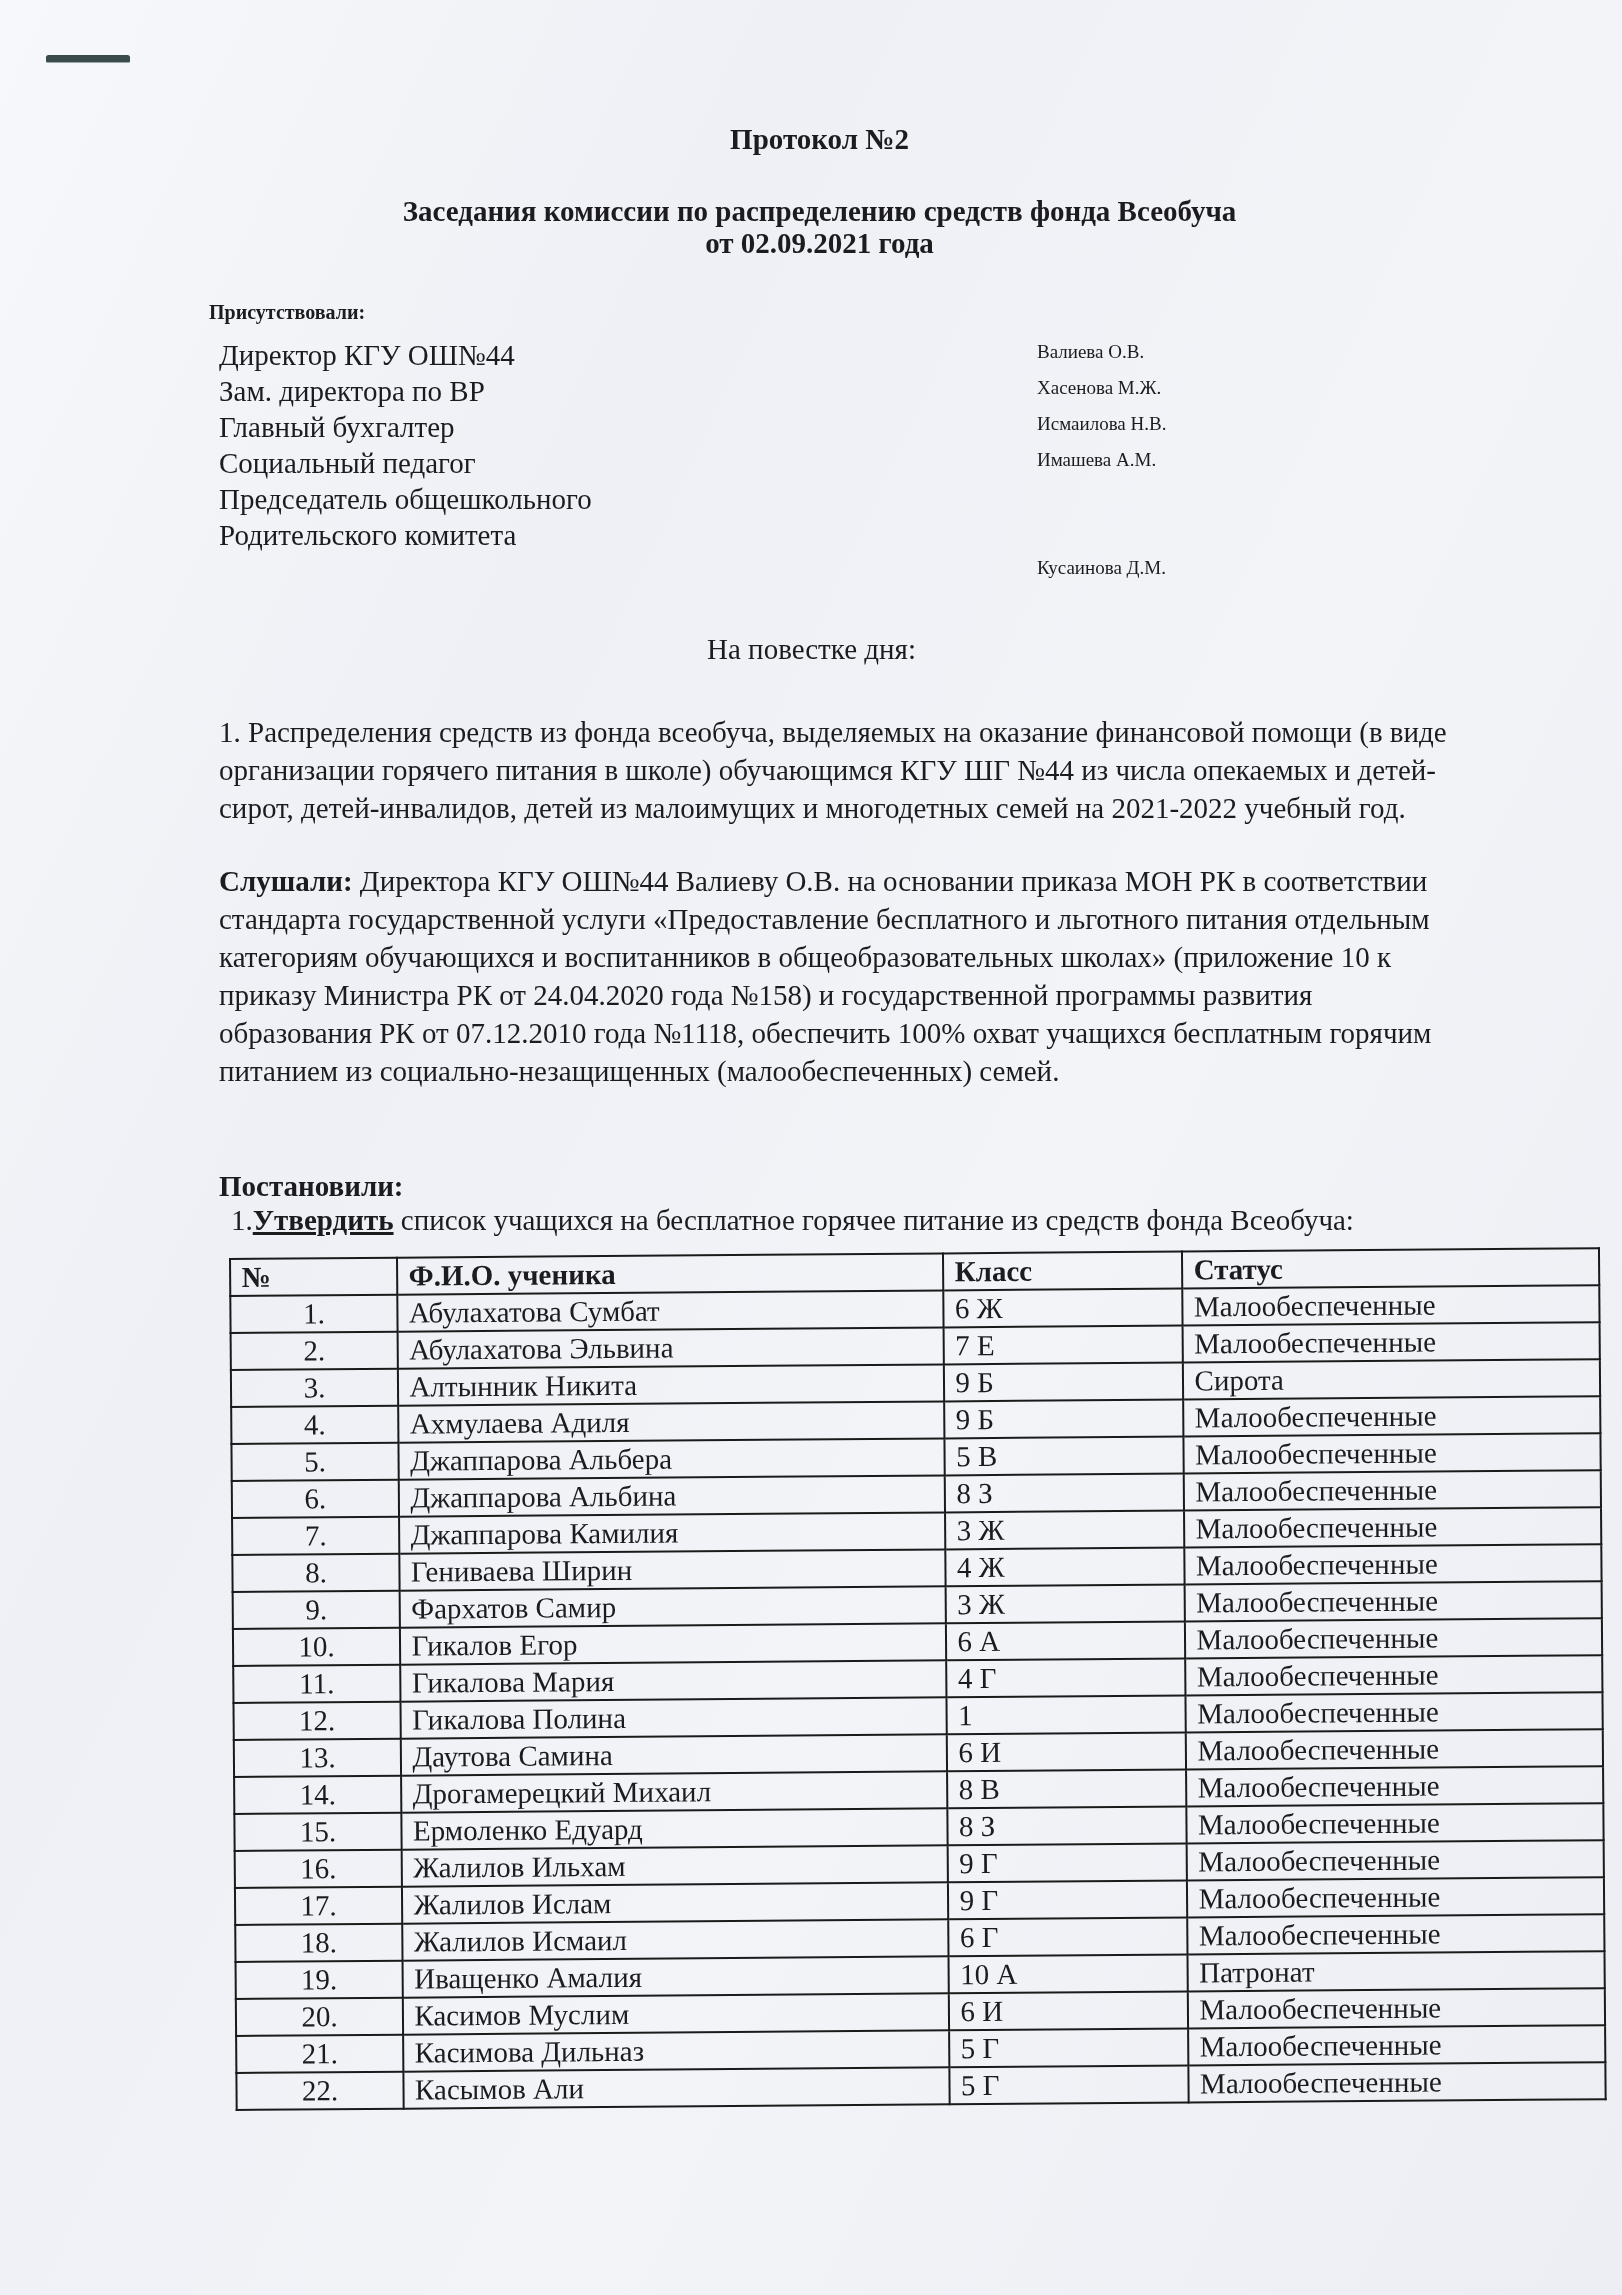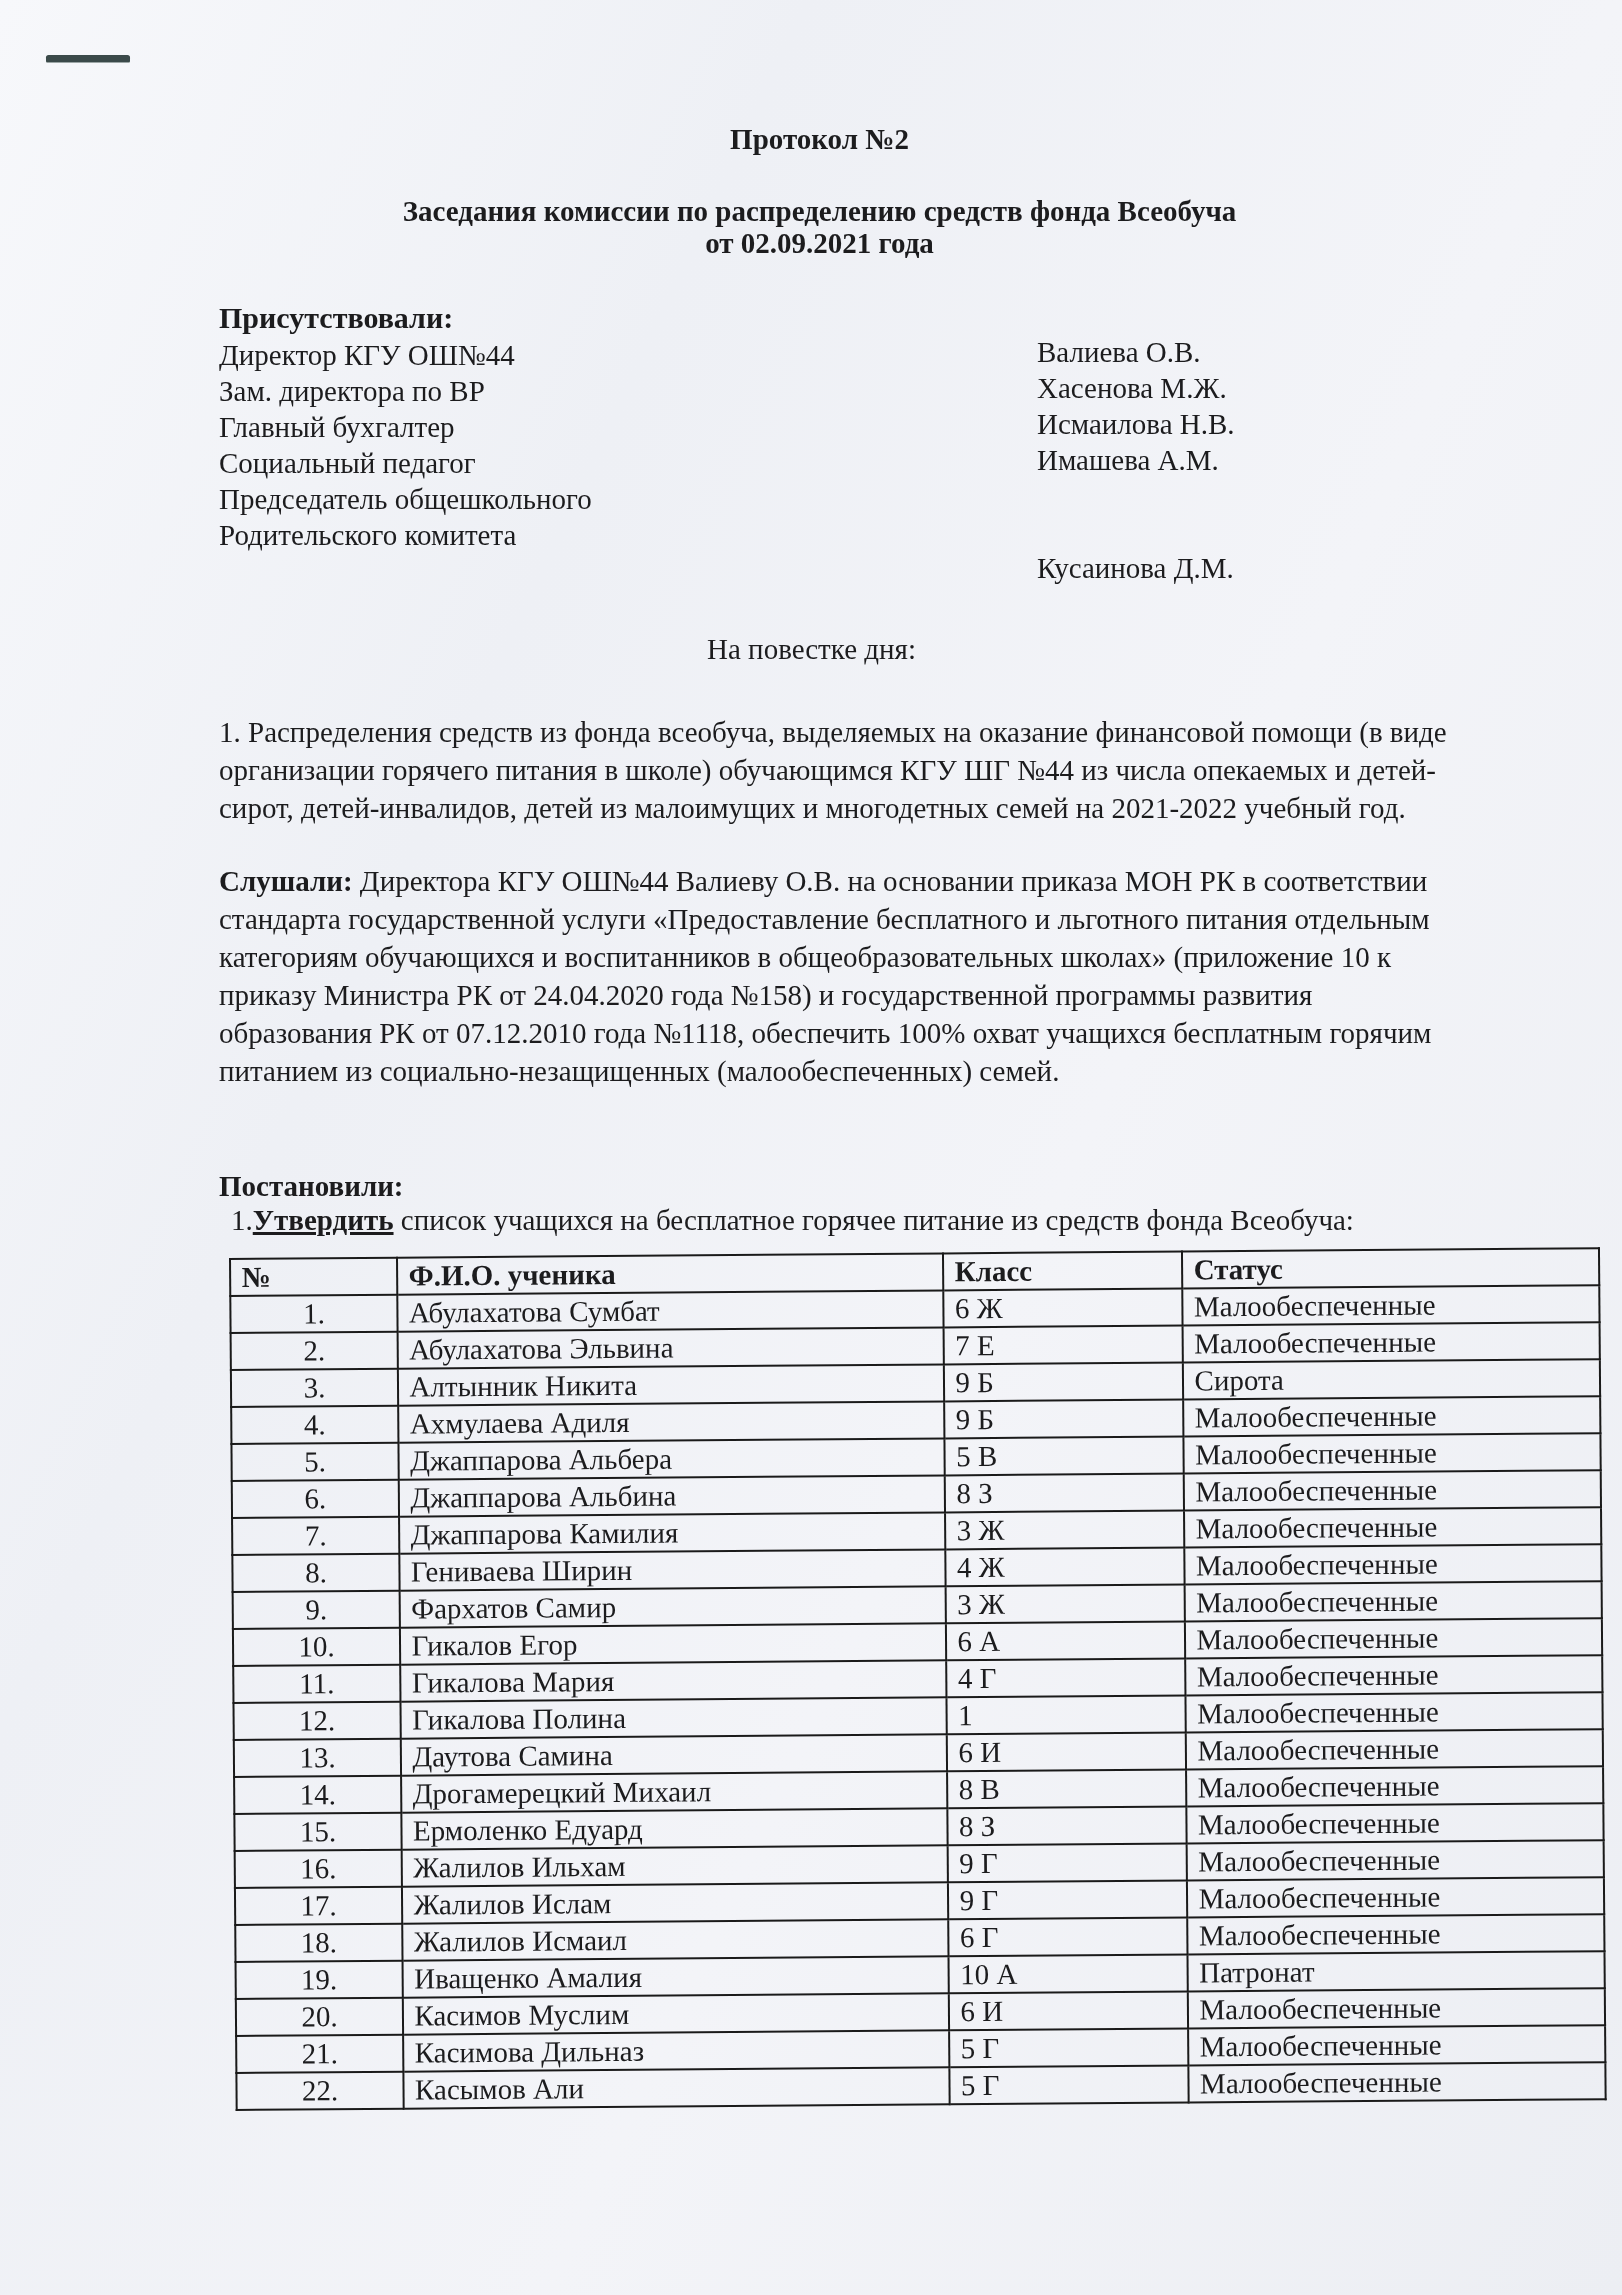--- a/index.html
+++ b/index.html
@@ -38,34 +38,34 @@
       font-size: 29px;
       line-height: 34px;
       padding-left: 8px;
     }
     .title { top: 122px; }
     .subtitle { top: 194px; }
     .subtitle2 { top: 226px; }
 
     .present-label {
       position: absolute;
-      left: 219px; top: 301px;
-      font-weight: bold; font-size: 30px; text-align: center;
+      left: 209px; top: 301px;
+      font-weight: bold; font-size: 20px; text-align: center;
     }
     .roles {
       position: absolute;
       left: 219px; top: 337px;
       font-size: 29px;
       line-height: 36px;
     }
     .roles div { height: 36px; }
     .names {
       position: absolute;
       left: 1037px; top: 334px;
-      font-size: 29px;
+      font-size: 19px;
       line-height: 36px;
     }
     .names div { height: 36px; }
     .names .gap { height: 72px; }
 
     .agenda-title {
       position: absolute;
       left: 0; width: 1623px;
       top: 633px;
       text-align: center;

